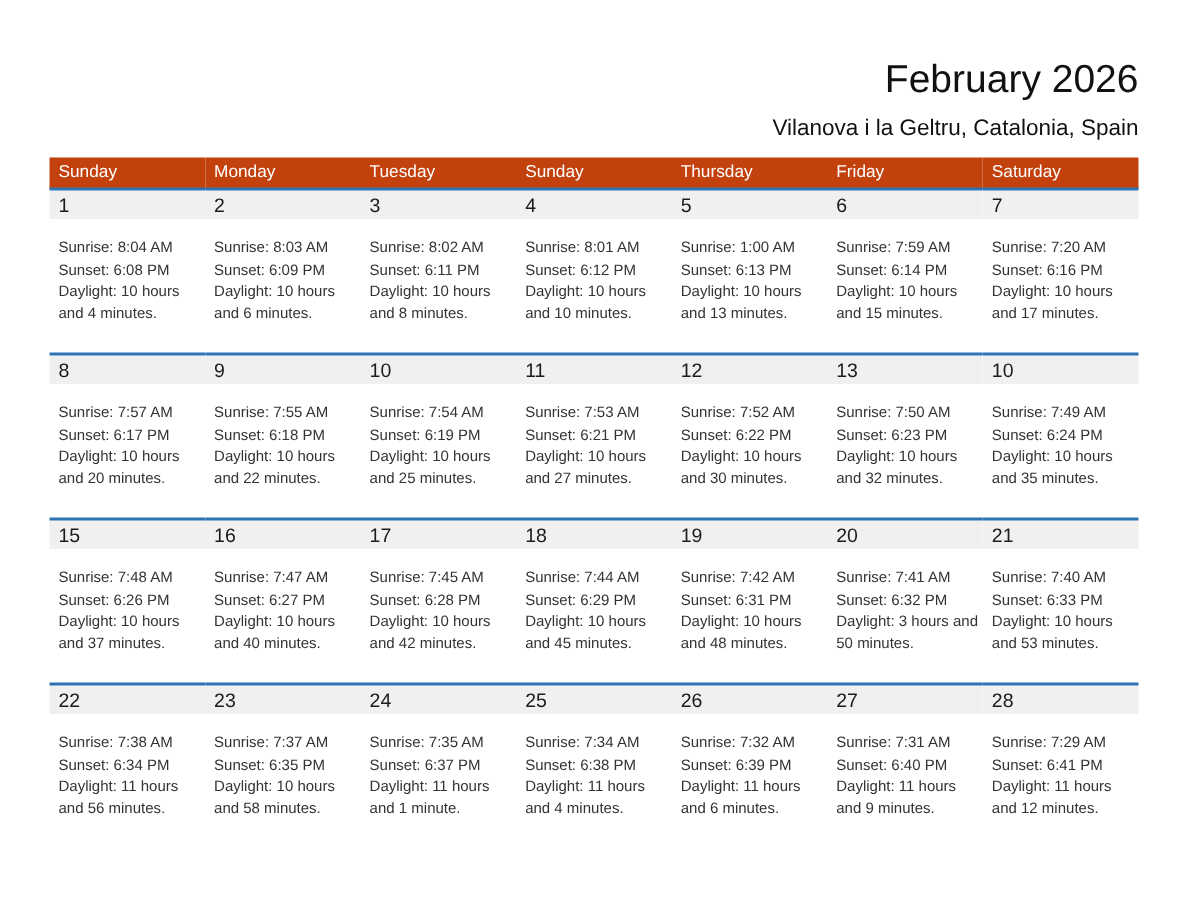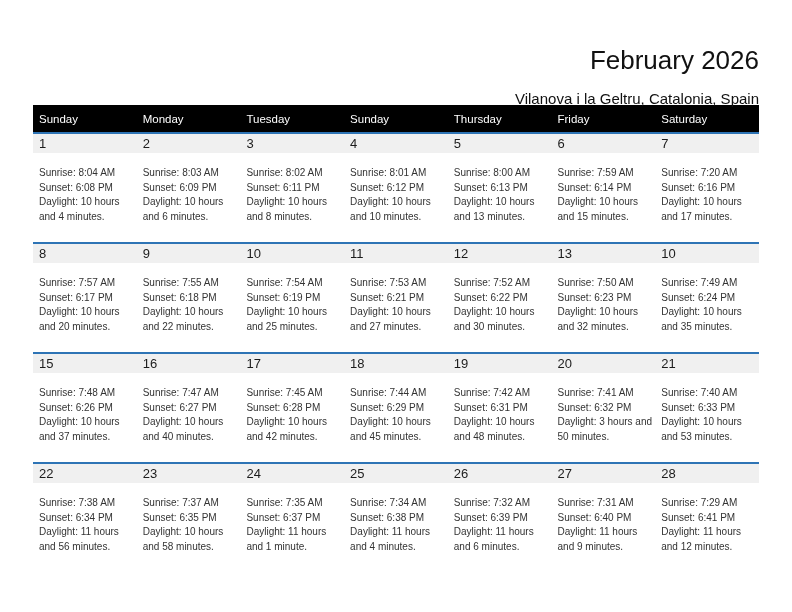--- a/index.html
+++ b/index.html
@@ -17,30 +17,30 @@
   }
   .tri {
     width: 33px; height: 20px; margin: 0 0 2px 2px;
     background: #1C6EB4;
     clip-path: polygon(0 100%, 100% 0, 100% 100%);
   }
   .logo-blue {
     text-align: right; font-size: 21px; color: #1E86CC;
     letter-spacing: -0.8px; margin-top: -7px; line-height: 22px;
   }
-  .titles { position: absolute; right: 0; top: 8px; text-align: right; }
+  .titles { position: absolute; right: 0; top: 0; text-align: right; }
   .page-title { font-size: 26px; color: #111; line-height: 28px; }
-  .page-subtitle { font-size: 15px; color: #111; margin-top: 16px; }
+  .page-subtitle { font-size: 15px; color: #111; margin-top: 11px; }
 
   table.cal {
     width: 726px; border-collapse: collapse; table-layout: fixed;
   }
   .cal thead th {
-    background: #000000; color: #fff; font-weight: normal;
-    font-size: 11.5px; text-align: left; height: 28px;
+    background: #c2410c; color: #fff; font-weight: normal;
+    font-size: 11.5px; text-align: left; height: 21px;
     padding: 0 0 0 6px; vertical-align: middle;
   }
   .cal tbody tr { height: 110px; }
   .cal tbody td {
     border-top: 2px solid #2E74B5;
     vertical-align: top; background: #fff;
   }
   .num {
     background: #F0F0F0; font-size: 13px; color: #1c1c1c;
     padding: 2px 0 2px 6px; height: 19px;
@@ -96,21 +96,21 @@
           <div class="ln">Daylight: 10 hours and 8 minutes.</div>
         </td>
       <td>
           <div class="num">4</div>
           <div class="ln first">Sunrise: 8:01 AM</div>
           <div class="ln">Sunset: 6:12 PM</div>
           <div class="ln">Daylight: 10 hours and 10 minutes.</div>
         </td>
       <td>
           <div class="num">5</div>
-          <div class="ln first">Sunrise: 8:00 AM</div>
+          <div class="ln first">Sunrise: 1:00 AM</div>
           <div class="ln">Sunset: 6:13 PM</div>
           <div class="ln">Daylight: 10 hours and 13 minutes.</div>
         </td>
       <td>
           <div class="num">6</div>
           <div class="ln first">Sunrise: 7:59 AM</div>
           <div class="ln">Sunset: 6:14 PM</div>
           <div class="ln">Daylight: 10 hours and 15 minutes.</div>
         </td>
       <td>

